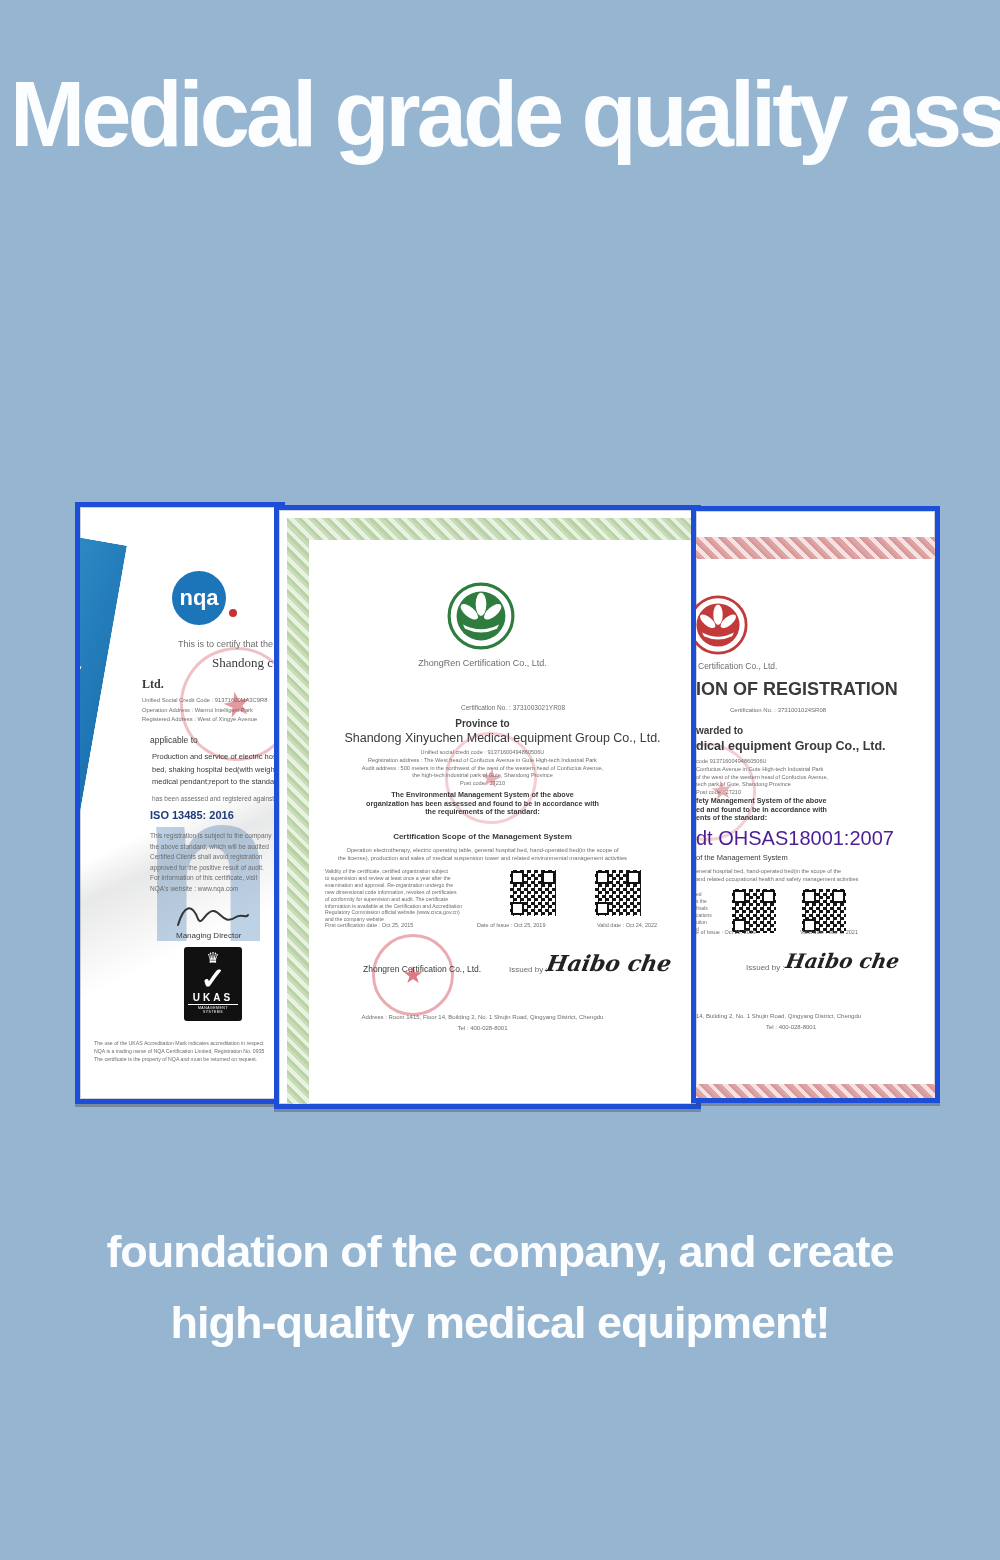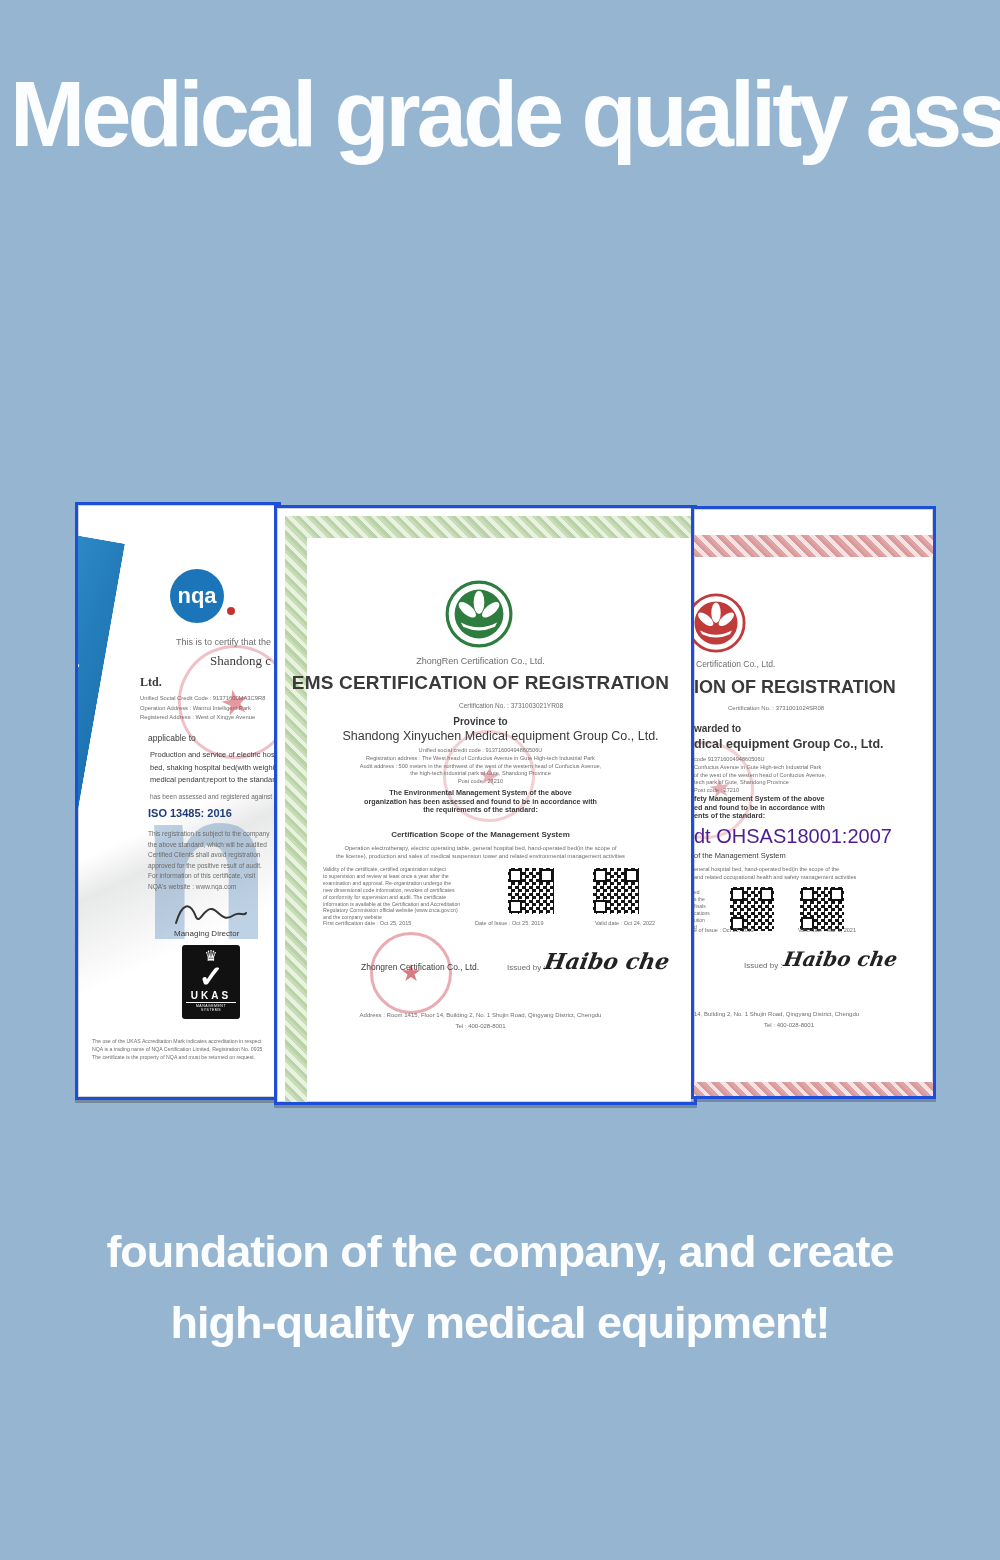--- a/index.html
+++ b/index.html
@@ -20,21 +20,21 @@
     font-size:46px;font-weight:bold;letter-spacing:-1px;line-height:78px;
     color:#fbfdff;
   }
   .footer{
     top:1216px;left:0;width:1000px;text-align:center;
     font-size:45px;font-weight:bold;letter-spacing:-1px;line-height:71px;
     color:#fbfdff;
   }
   
   .cert{
-    background:#fff;border:3px solid #1d4ed8;overflow:hidden;
+    background:#fff;border:5px solid #1d4ed8;overflow:hidden;
     box-shadow:0 3px 0 rgba(70,75,80,.4), inset 0 0 0 1px #cfd3d7;
   }
   .t{position:absolute;white-space:nowrap;}
   .c{text-align:center;white-space:normal;}
   .blur{filter:blur(.4px);}
   .blur2{filter:blur(.6px);}
   
   .band{
     position:absolute;left:-14px;top:28px;width:62px;height:505px;
     background:linear-gradient(100deg,#2f8cc7 0%,#1a6fae 80%);
@@ -182,21 +182,20 @@
     <circle cx="32" cy="32" r="23" fill="#2e7d3e"></circle>
     <g fill="#fff">
       <ellipse cx="32" cy="21" rx="5" ry="11"></ellipse>
       <ellipse cx="21" cy="28" rx="4.5" ry="10" transform="rotate(-50 21 28)"></ellipse>
       <ellipse cx="43" cy="28" rx="4.5" ry="10" transform="rotate(50 43 28)"></ellipse>
       <path d="M15 40 Q32 49 49 40 L47 44 Q32 51 17 44 Z"></path>
     </g>
   </svg>
 
   <div class="t gray blur c" style="left:0;top:148px;width:407px;font-size:9px;">ZhongRen Certification Co., Ltd.</div>
-  <div class="t dk c" style="left:0;top:164px;width:407px;font-size:19px;font-weight:bold;letter-spacing:.2px;">EMS CERTIFICATION OF REGISTRATION</div>
   <div class="t gray blur" style="left:182px;top:194px;font-size:6.5px;">Certification No. :  3731003021YR08</div>
 
   <div class="stamp" style="left:166px;top:222px;width:86px;height:86px;opacity:.5;transform:rotate(8deg);">
     <span class="star" style="font-size:26px;">★</span>
   </div>
 
   <div class="t dk blur c" style="left:0;top:208px;width:407px;font-size:10px;font-weight:bold;">Province to</div>
   <div class="t dk blur c" style="left:0;top:221px;width:407px;font-size:12.5px;font-weight:normal;margin-left:20px;">Shandong Xinyuchen Medical equipment Group Co., Ltd.</div>
 
   <div class="t gray blur2 c" style="left:38px;top:239px;width:331px;font-size:5.6px;line-height:7.8px;">

